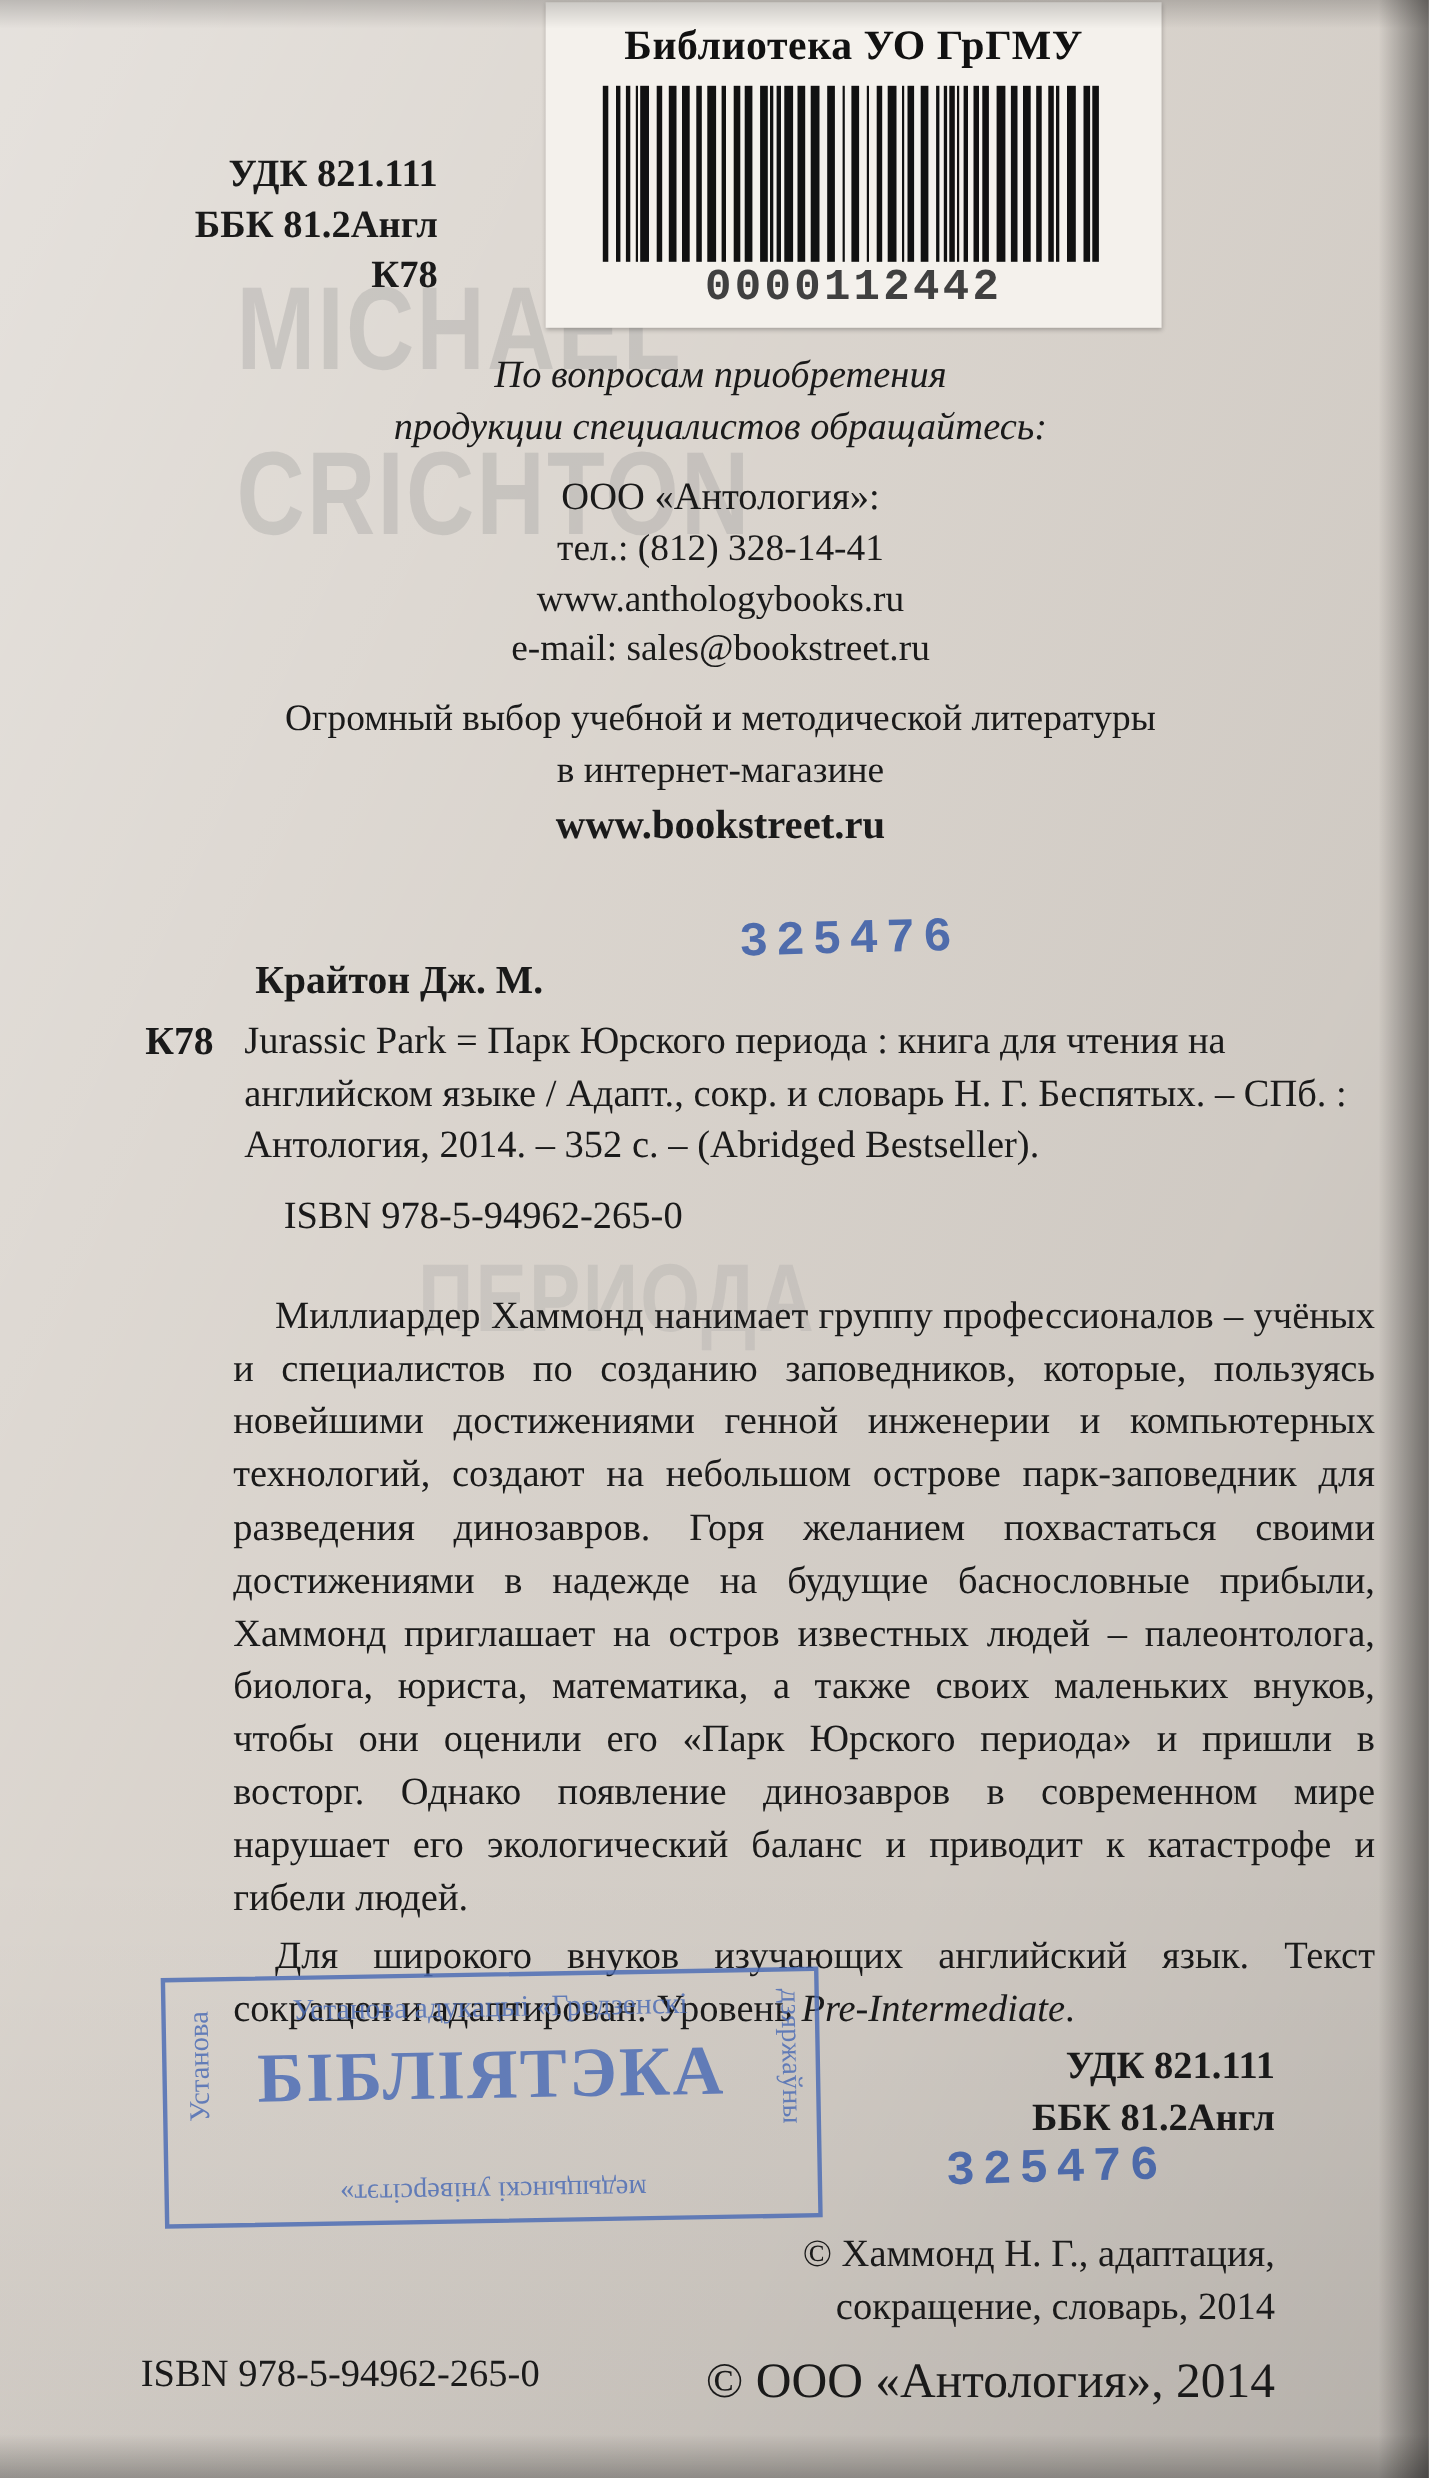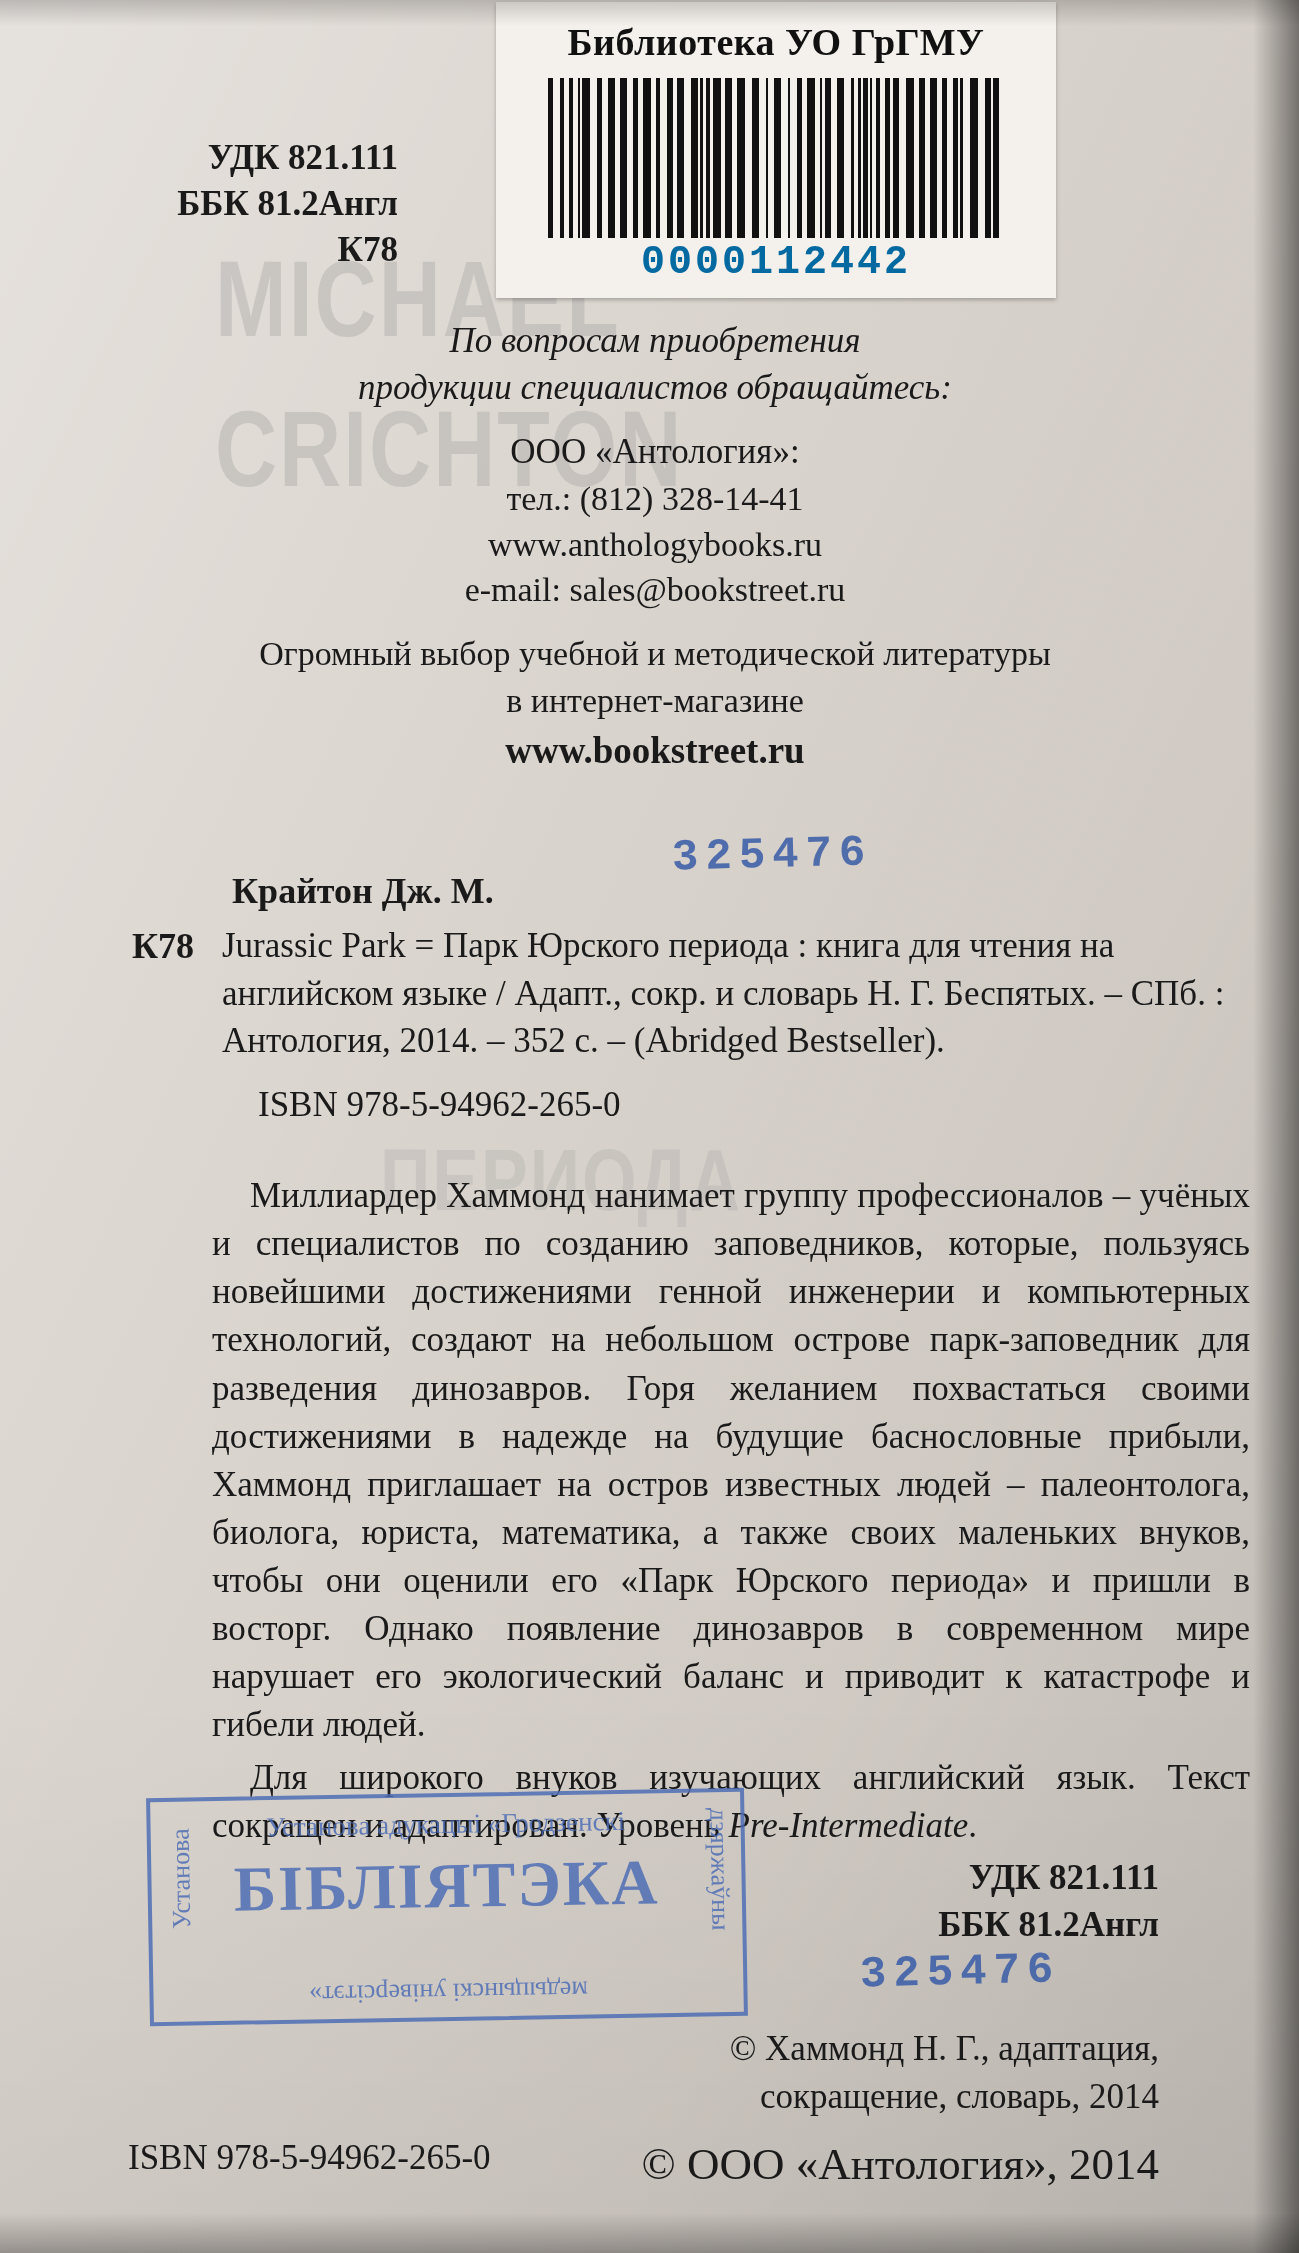--- a/index.html
+++ b/index.html
@@ -95,21 +95,21 @@
   }
   .barcode-number {
     position: absolute;
     top: 238px;
     left: 0; right: 0;
     text-align: center;
     font-family: "Liberation Mono", monospace;
     font-weight: bold;
     font-size: 40px;
     letter-spacing: 3px;
-    color: #0369a1;
+    color: #404040;
   }
 
   
   .udk-top {
     position: absolute;
     left: 128px;
     top: 135px;
     font-family: "Liberation Serif", serif;
     font-weight: bold;
     font-size: 35px;

